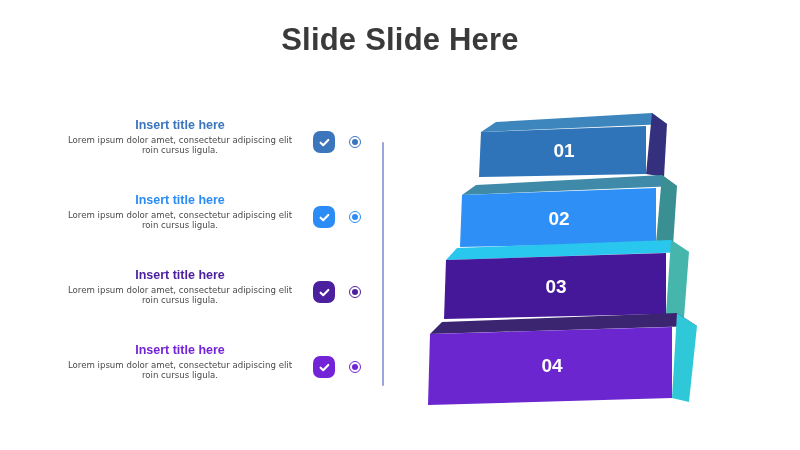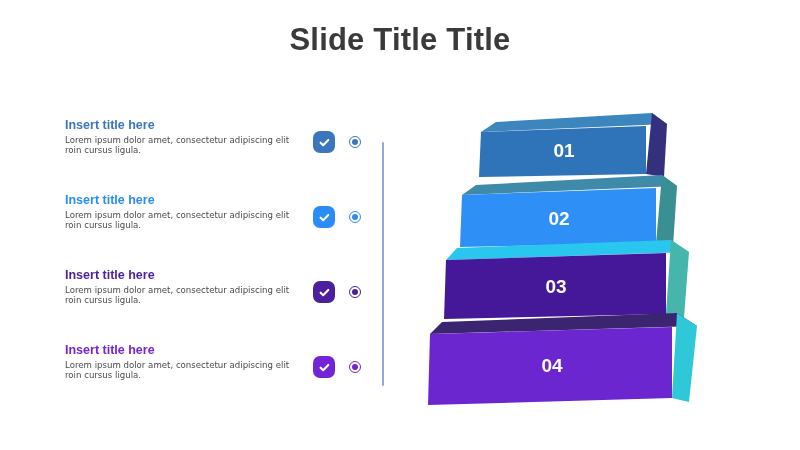--- a/index.html
+++ b/index.html
@@ -51,21 +51,21 @@
     left: 0;
     width: 360px;
     height: 58px;
   }
 
   .item-text {
     position: absolute;
     right: 65px;
     top: 0;
     width: 230px;
-    text-align: left;
+    text-align: center;
   }
 
   .item-title {
     font-size: 12.5px;
     font-weight: bold;
     line-height: 15px;
     margin-bottom: 2px;
   }
 
   .item-desc {
@@ -134,21 +134,21 @@
     fill: #ffffff;
     text-anchor: middle;
     dominant-baseline: middle;
   }
 </style>
 </head>
 <body>
 
 <div id="slide">
 
-  <div id="slide-title">Slide Title Title</div>
+  <div id="slide-title">Slide Slide Here</div>
 
   <div id="list-column">
 
     <div class="list-item" style="top:0px;">
       <div class="item-text">
         <div class="item-title" style="color:#3b76bd;">Insert title here</div>
         <div class="item-desc">Lorem ipsum dolor amet, consectetur adipiscing elit roin cursus ligula.</div>
       </div>
       <div class="check-badge" style="background:#3b76bd;">
         <svg width="13" height="13" viewBox="0 0 13 13">

